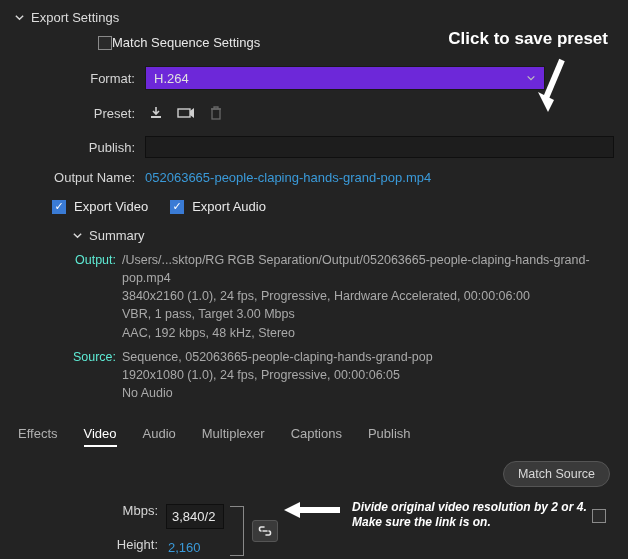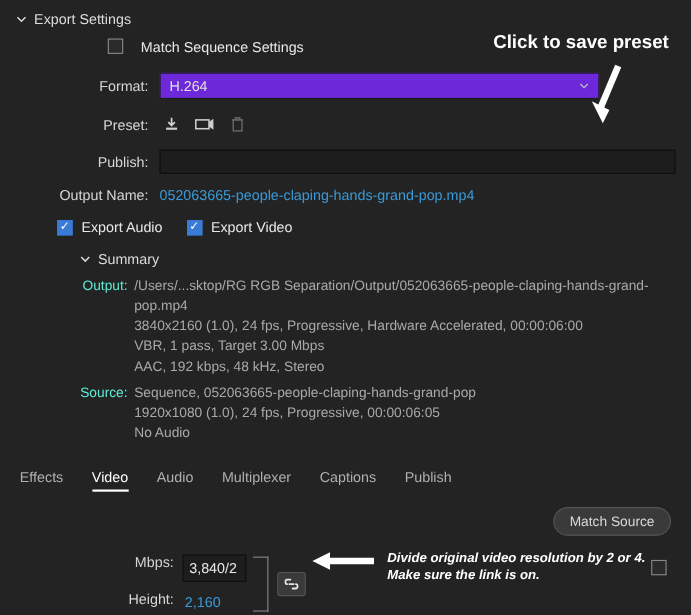--- a/index.html
+++ b/index.html
@@ -37,21 +37,21 @@
   }
   .field-col { flex: 1; display:flex; align-items:center; gap:8px; }
   .checkbox {
     width: 14px; height: 14px;
     border: 1px solid #8a8a8a;
     background: #2a2a2a;
     display:inline-flex; align-items:center; justify-content:center;
   }
   .checkbox.checked { background:#3a7bd5; border-color:#3a7bd5; }
   .checkbox.checked::after { content:"✓"; color:#fff; font-size:11px; line-height:1; }
-  .check-row { display:flex; align-items:flex-start; gap:16px; margin-left:38px; margin-bottom:16px;padding-left:46px;}
+  .check-row { display:flex; align-items:flex-end; gap:0; margin-left:38px; margin-bottom:16px;padding-left:46px;}
   .export-checks { display:flex; gap:22px; margin-left:38px; margin-bottom:14px;}
   .export-checks .item { display:flex; align-items:center; gap:8px; }
   .dropdown {
     flex:1;
     display:flex; align-items:center; justify-content:space-between;
     background:#6d28d9; border:1px solid #1a1a1a;
     padding:4px 8px; height:24px; color:#e0e0e0;
     font-size:13px;
   }
   .icon-btn {
@@ -171,25 +171,25 @@
   <div class="row" style="margin-left:6px; margin-bottom:14px;">
     <div class="label-col">Output Name:</div>
     <div class="field-col">
       <span class="link-text">052063665-people-claping-hands-grand-pop.mp4</span>
     </div>
   </div>
 
   <div class="export-checks">
     <div class="item">
       <span class="checkbox checked"></span>
-      <span>Export Audio</span>
+      <span>Export Video</span>
     </div>
     <div class="item">
       <span class="checkbox checked"></span>
-      <span>Export Video</span>
+      <span>Export Audio</span>
     </div>
   </div>
 
   <div class="summary-block">
     <div class="sub-header">
       <span class="twisty">
         <svg width="11" height="11" viewBox="0 0 12 12">
             <path d="M2 4 L6 8 L10 4" fill="none" stroke="#d8d8d8" stroke-width="1.5"></path>
           </svg>
       </span>

